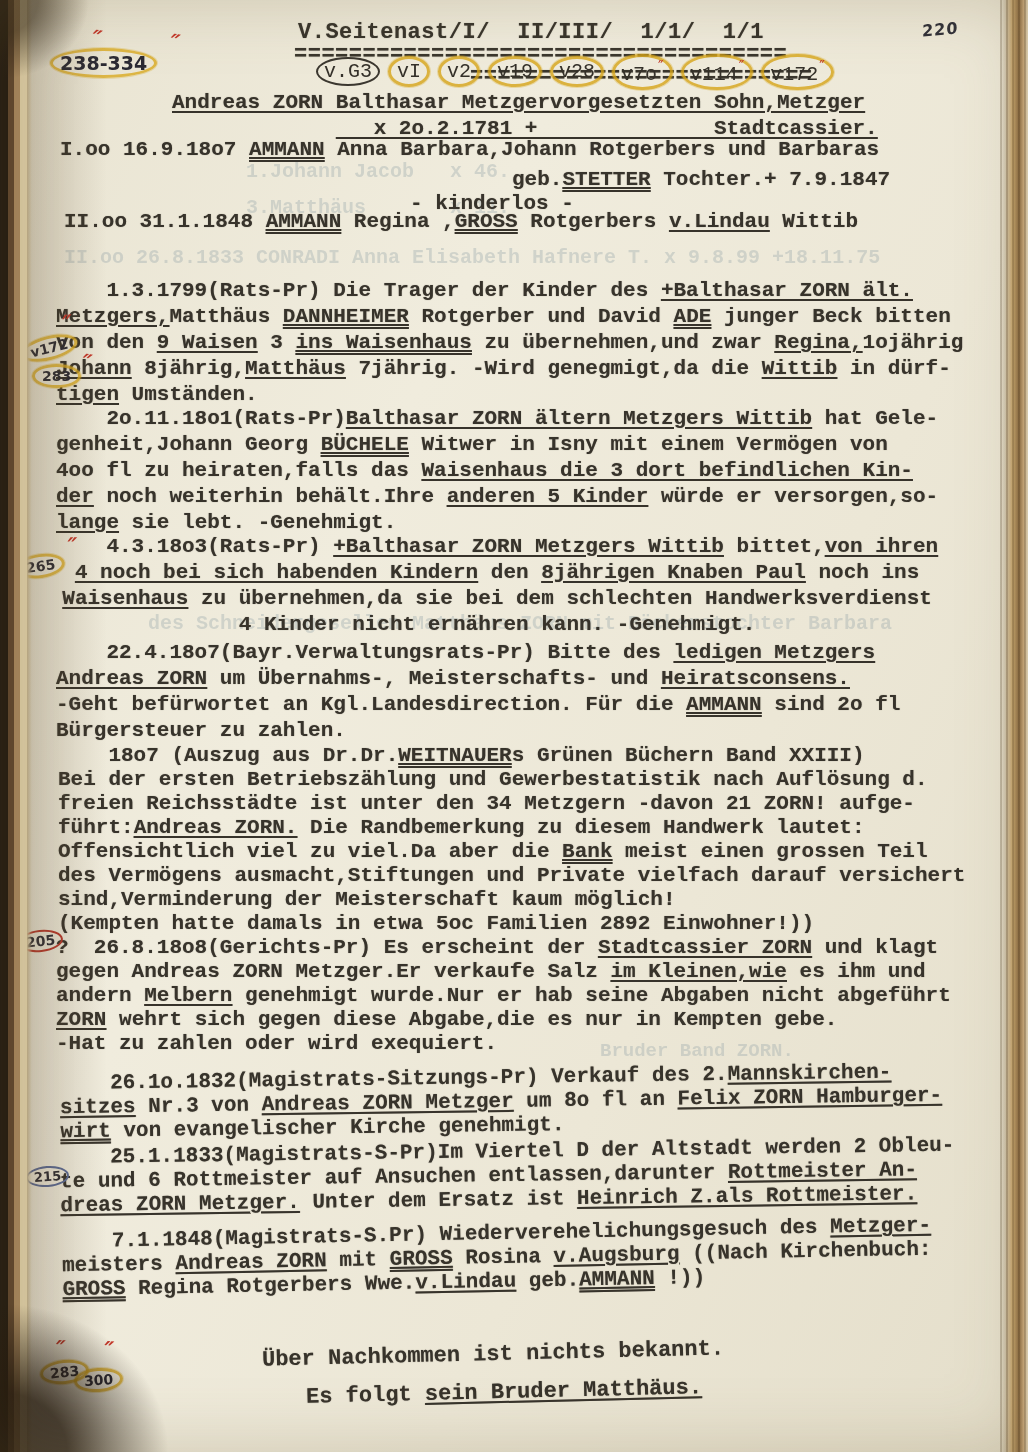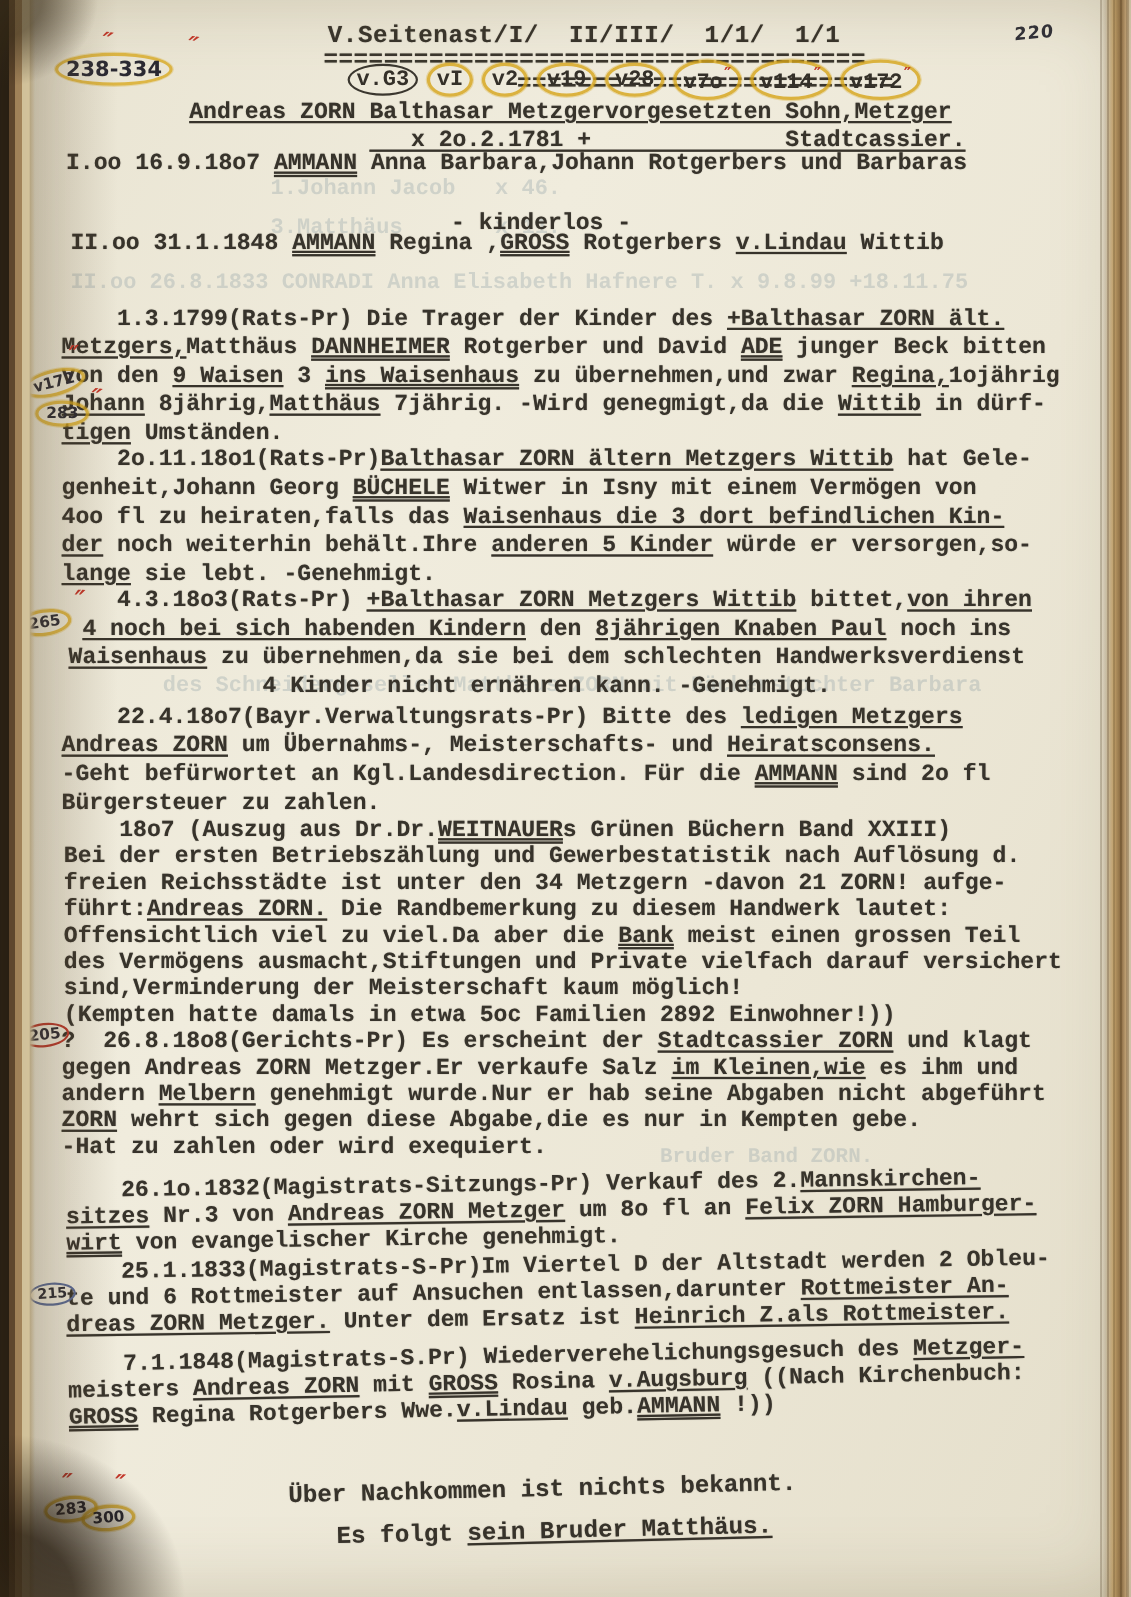--- a/index.html
+++ b/index.html
@@ -36,21 +36,21 @@
   .ln{height:26px;line-height:26px;}
   .u{text-decoration:underline;text-decoration-thickness:2px;text-underline-offset:3px;}
   .du{text-decoration:underline;text-decoration-style:double;text-decoration-thickness:1.5px;text-underline-offset:2px;}
 
   .hdr-line1{left:298px;top:20px;font-size:22px;letter-spacing:.5px;}
   .eq{font-size:22px;letter-spacing:.5px;color:#3a362d;}
   .eq1{left:294px;top:42px;}
   .eq2{left:470px;top:64px;z-index:0;}
 
   .tags-row{position:absolute;left:316px;top:54px;display:flex;gap:8px;align-items:center;z-index:2;}
-  .tag{display:inline-block;border-radius:50%;padding:1px 6px;font-size:20px;font-weight:bold;
+  .tag{display:inline-block;border-radius:50%;padding:1px 6px;font-size:20px;font-weight:normal;
     color:#343029;font-family:"Liberation Mono",monospace;position:relative;}
   .ring-yellow{border:3px solid rgba(214,164,24,.8);box-shadow:0 0 0 1px rgba(214,164,24,.3);}
   .ring-ink{border:2.5px solid #3b372f;}
   .tick{color:#c0392b;font-size:15px;vertical-align:super;margin-left:1px;font-family:"DejaVu Sans",sans-serif;}
 
   .title{left:172px;top:90px;}
   .m{position:absolute;}
   .m1{left:60px;top:138px;}
   .m2{left:512px;top:168px;}
   .m3{left:410px;top:192px;}
@@ -140,20 +140,21 @@
       <span class="tag ring-yellow">v19</span>
       <span class="tag ring-yellow">v28</span>
       <span class="tag ring-yellow">v7o<span class="tick">″</span></span>
       <span class="tag ring-yellow">v114<span class="tick">″</span></span>
       <span class="tag ring-yellow">v172<span class="tick">″</span></span>
     </div>
 
   <div class="tw title"><div class="ln"><span class="u">Andreas ZORN Balthasar Metzgervorgesetzten Sohn,Metzger</span></div><div class="ln">             <span class="u">   x 2o.2.1781 +              Stadtcassier.</span></div></div>
 
   <div class="tw m m1">I.oo 16.9.18o7 <span class="du">AMMANN</span> Anna Barbara,Johann Rotgerbers und Barbaras</div>
+  <div class="tw m m2">geb.<span class="du">STETTER</span> Tochter.+ 7.9.1847</div>
   <div class="tw m m3">- kinderlos -</div>
   <div class="tw m m4">II.oo 31.1.1848 <span class="du">AMMANN</span> Regina ,<span class="du">GROSS</span> Rotgerbers <span class="u">v.Lindau</span> Wittib</div>
 
   <div class="tw para p1"><div class="ln">    1.3.1799(Rats-Pr) Die Trager der Kinder des <span class="u">+Balthasar ZORN ält.</span></div><div class="ln"><span class="u">Metzgers,</span>Matthäus <span class="du">DANNHEIMER</span> Rotgerber und David <span class="du">ADE</span> junger Beck bitten</div><div class="ln">von den <span class="u">9 Waisen</span> 3 <span class="du">ins Waisenhaus</span> zu übernehmen,und zwar <span class="u">Regina,</span>1ojährig</div><div class="ln"><span class="u">Johann</span> 8jährig,<span class="u">Matthäus</span> 7jährig. -Wird genegmigt,da die <span class="u">Wittib</span> in dürf-</div><div class="ln"><span class="u">tigen</span> Umständen.</div></div>
   <div class="tw para p2"><div class="ln">    2o.11.18o1(Rats-Pr)<span class="u">Balthasar ZORN ältern Metzgers Wittib</span> hat Gele-</div><div class="ln">genheit,Johann Georg <span class="du">BÜCHELE</span> Witwer in Isny mit einem Vermögen von</div><div class="ln">4oo fl zu heiraten,falls das <span class="u">Waisenhaus die 3 dort befindlichen Kin-</span></div><div class="ln"><span class="u">der</span> noch weiterhin behält.Ihre <span class="u">anderen 5 Kinder</span> würde er versorgen,so-</div><div class="ln"><span class="u">lange</span> sie lebt. -Genehmigt.</div></div>
   <div class="tw para p3"><div class="ln">    4.3.18o3(Rats-Pr) <span class="u">+Balthasar ZORN Metzgers Wittib</span> bittet,<span class="u">von ihren</span></div><div class="ln"><span class="u">4 noch bei sich habenden Kindern</span> den <span class="u">8jährigen Knaben Paul</span> noch ins</div><div class="ln"><span class="u">Waisenhaus</span> zu übernehmen,da sie bei dem schlechten Handwerksverdienst</div><div class="ln">4 Kinder nicht ernähren kann. -Genehmigt.</div></div>
   <div class="tw para p4"><div class="ln">    22.4.18o7(Bayr.Verwaltungsrats-Pr) Bitte des <span class="u">ledigen Metzgers</span></div><div class="ln"><span class="u">Andreas ZORN</span> um Übernahms-, Meisterschafts- und <span class="u">Heiratsconsens.</span></div><div class="ln">-Geht befürwortet an Kgl.Landesdirection. Für die <span class="du">AMMANN</span> sind 2o fl</div><div class="ln">Bürgersteuer zu zahlen.</div></div>
   <div class="tw para p5"><div class="ln">    18o7 (Auszug aus Dr.Dr.<span class="du">WEITNAUER</span>s Grünen Büchern Band XXIII)</div><div class="ln">Bei der ersten Betriebszählung und Gewerbestatistik nach Auflösung d.</div><div class="ln">freien Reichsstädte ist unter den 34 Metzgern -davon 21 ZORN! aufge-</div><div class="ln">führt:<span class="u">Andreas ZORN.</span> Die Randbemerkung zu diesem Handwerk lautet:</div><div class="ln">Offensichtlich viel zu viel.Da aber die <span class="du">Bank</span> meist einen grossen Teil</div><div class="ln">des Vermögens ausmacht,Stiftungen und Private vielfach darauf versichert</div><div class="ln">sind,Verminderung der Meisterschaft kaum möglich!</div><div class="ln">(Kempten hatte damals in etwa 5oc Familien 2892 Einwohner!))</div></div>
   <div class="tw para p6"><div class="ln">?  26.8.18o8(Gerichts-Pr) Es erscheint der <span class="u">Stadtcassier ZORN</span> und klagt</div><div class="ln">gegen Andreas ZORN Metzger.Er verkaufe Salz <span class="u">im Kleinen,wie</span> es ihm und</div><div class="ln">andern <span class="u">Melbern</span> genehmigt wurde.Nur er hab seine Abgaben nicht abgeführt</div><div class="ln"><span class="u">ZORN</span> wehrt sich gegen diese Abgabe,die es nur in Kempten gebe.</div><div class="ln">-Hat zu zahlen oder wird exequiert.</div></div>
   <div class="tw para p7"><div class="ln">    26.1o.1832(Magistrats-Sitzungs-Pr) Verkauf des 2.<span class="u">Mannskirchen-</span></div><div class="ln"><span class="u">sitzes</span> Nr.3 von <span class="u">Andreas ZORN Metzger</span> um 8o fl an <span class="u">Felix ZORN Hamburger-</span></div><div class="ln"><span class="du">wirt</span> von evangelischer Kirche genehmigt.</div></div>

